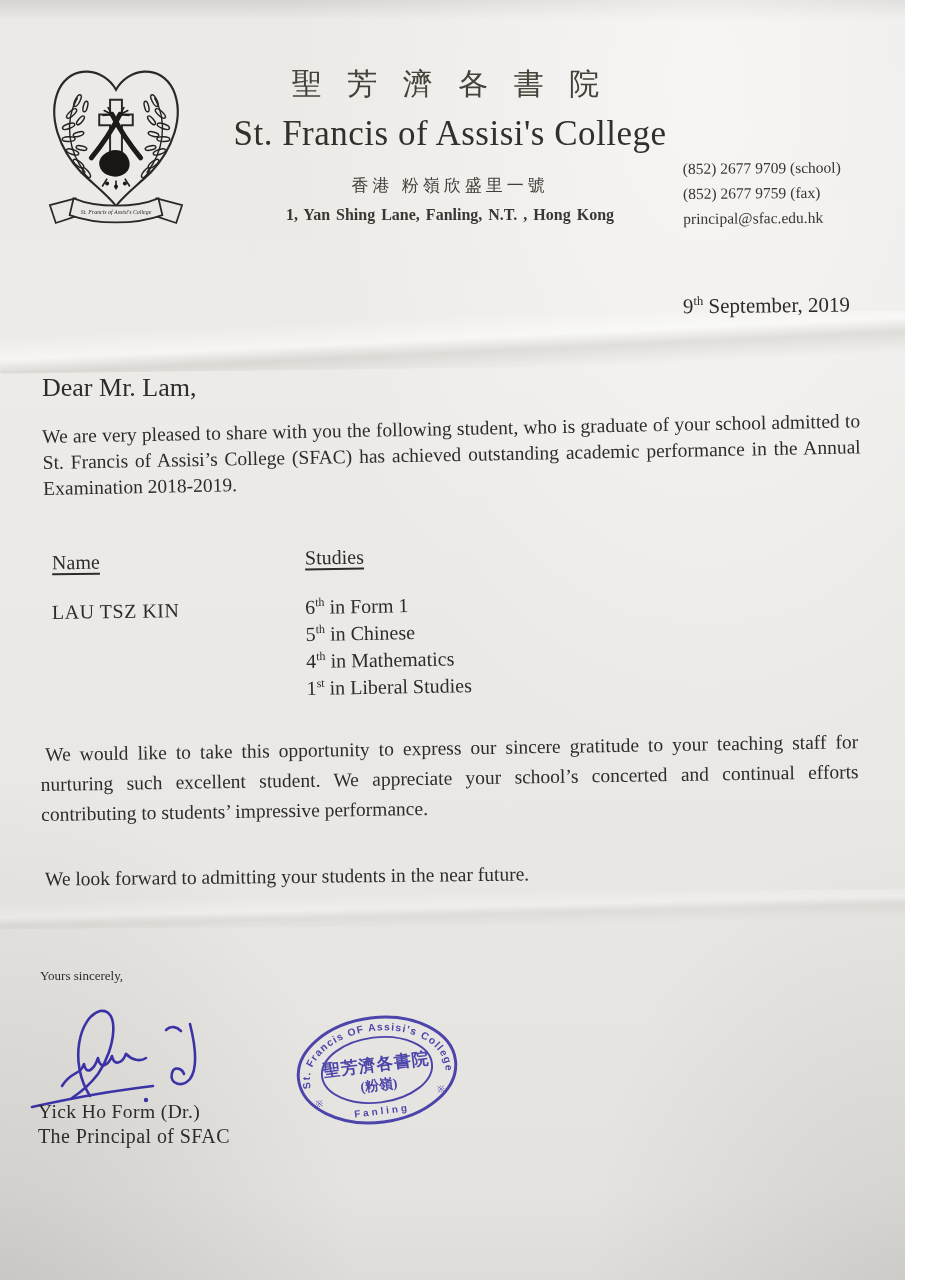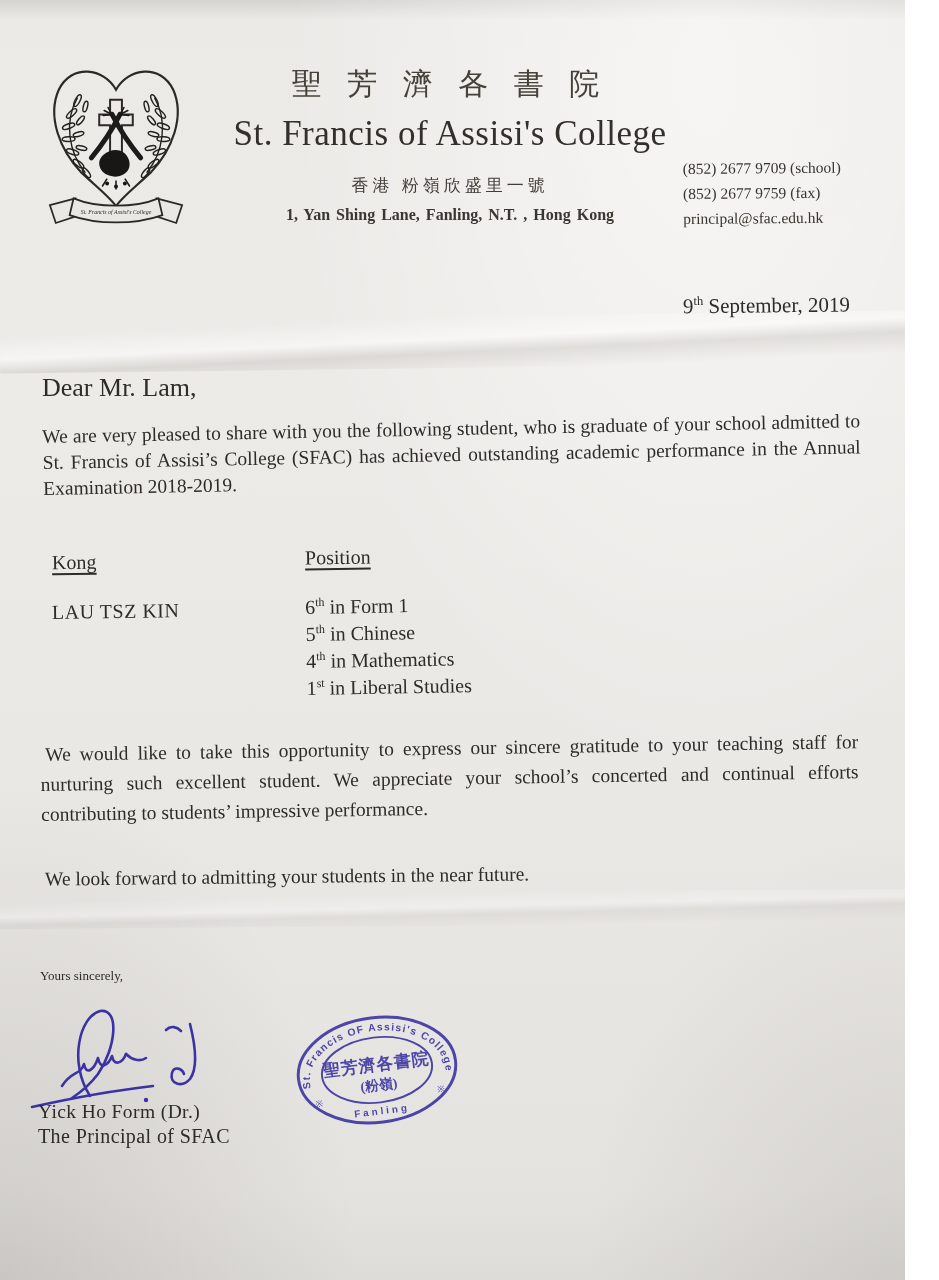--- a/index.html
+++ b/index.html
@@ -136,22 +136,22 @@
   </div>
 
   <div class="abs date-line">
     <span>9</span><span class="sup">th</span><span> September, 2019</span>
   </div>
 
   <div class="abs salutation">Dear Mr. Lam,</div>
 
   <div class="abs para para1">We are very pleased to share with you the following student, who is graduate of your school admitted to St. Francis of Assisi’s College (SFAC) has achieved outstanding academic performance in the Annual Examination 2018-2019.</div>
 
-  <div class="abs col-head name-head">Kong</div>
-  <div class="abs col-head position-head">Position</div>
+  <div class="abs col-head name-head">Name</div>
+  <div class="abs col-head position-head">Studies</div>
   <div class="abs student-name">LAU TSZ KIN</div>
 
   <div class="abs position-list">
     <div><span>6</span><span class="sup">th</span><span> in Form 1</span></div>
     <div><span>5</span><span class="sup">th</span><span> in Chinese</span></div>
     <div><span>4</span><span class="sup">th</span><span> in Mathematics</span></div>
     <div><span>1</span><span class="sup">st</span><span> in Liberal Studies</span></div>
   </div>
 
   <div class="abs para para2">We would like to take this opportunity to express our sincere gratitude to your teaching staff for nurturing such excellent student. We appreciate your school’s concerted and continual efforts contributing to students’ impressive performance.</div>

